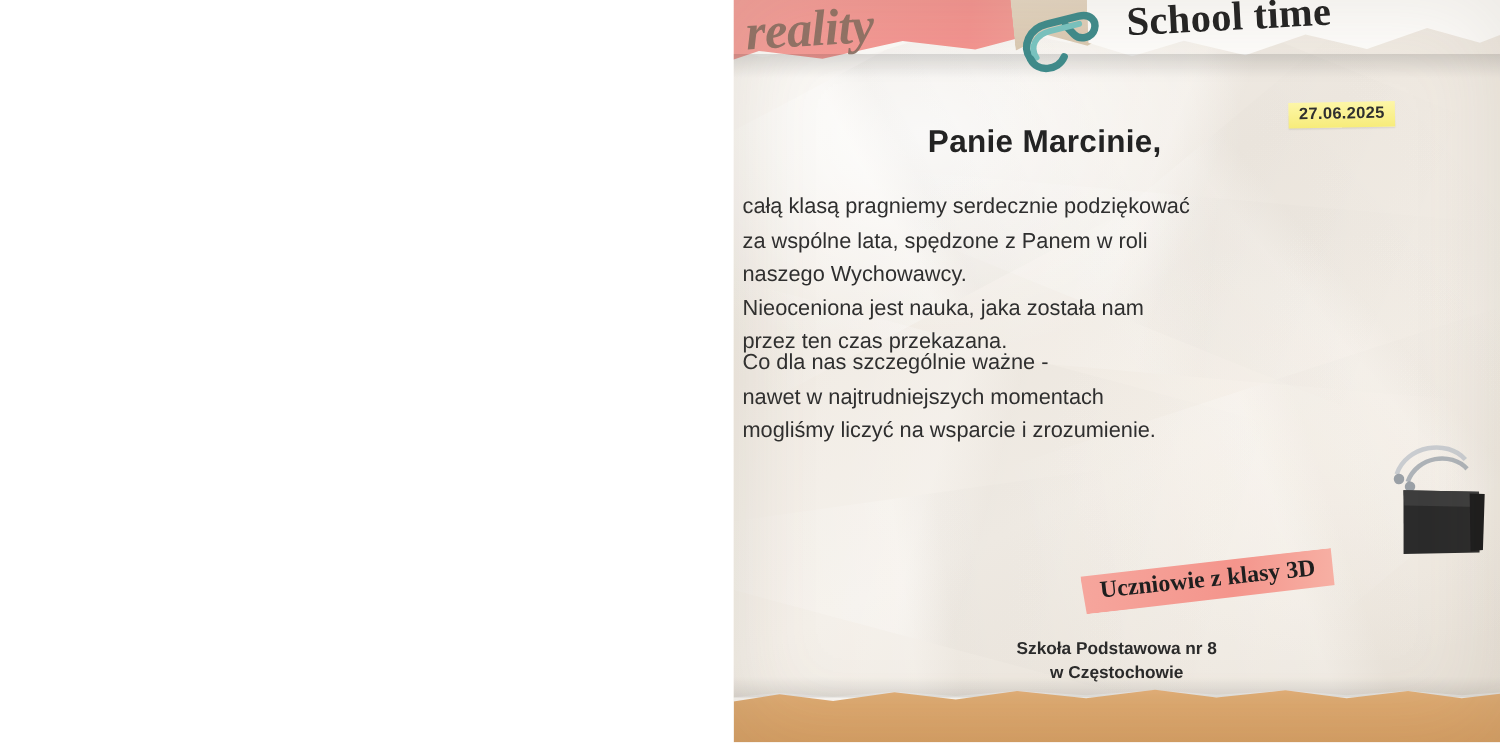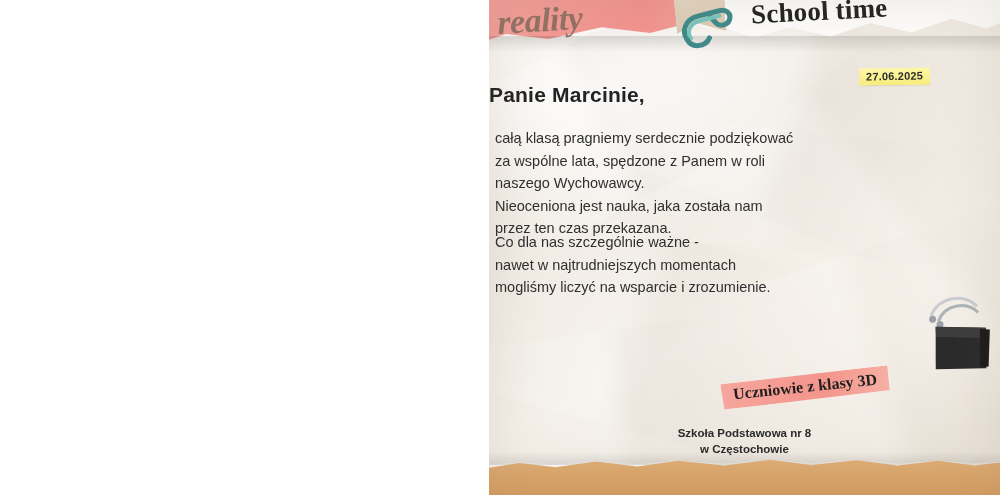--- a/index.html
+++ b/index.html
@@ -173,20 +173,21 @@
     color: #2b2b2b;
   }
   #greeting {
     position: absolute;
     left: 0; top: 83px;
     width: 415px;
     font-size: 21px;
     font-weight: bold;
     color: #232323;
     letter-spacing: .2px;
+    text-align: center;
   }
   .para {
     position: absolute;
     left: 6px;
     width: 536px;
     font-size: 14.5px;
     line-height: 22.5px;
     color: #2f2f2f;
   }
   #p1 { top: 127px; }

